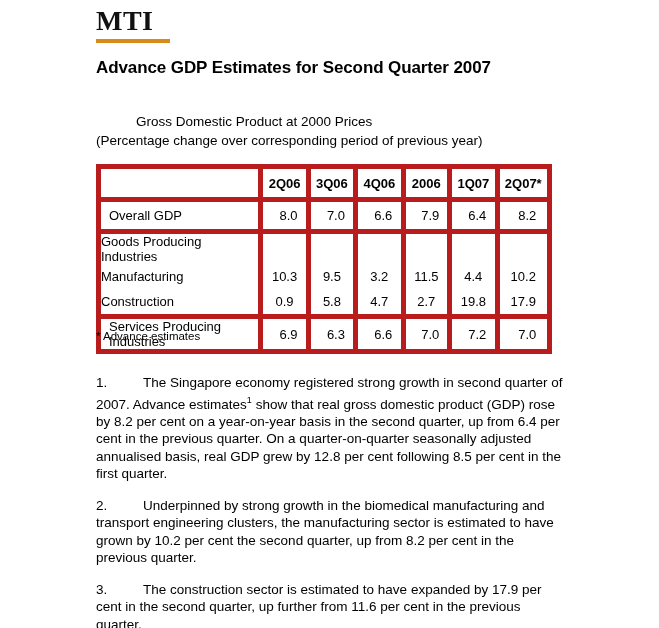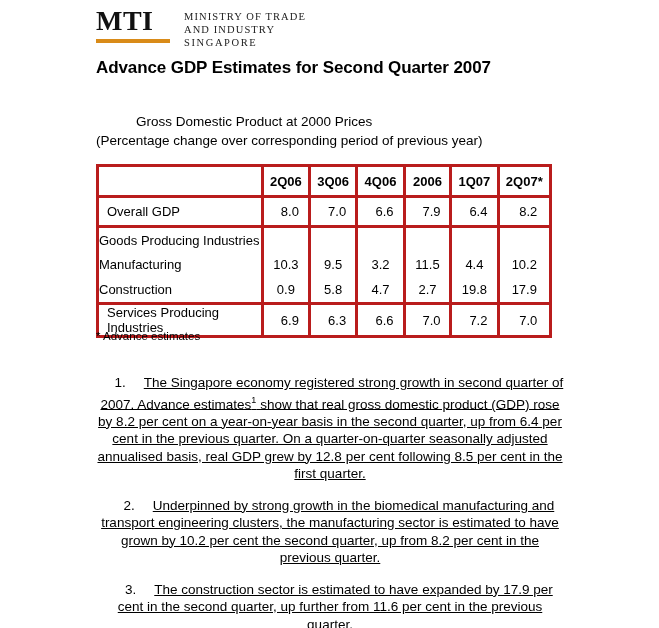--- a/index.html
+++ b/index.html
@@ -90,21 +90,21 @@
     position: absolute;
     left: 96px;
     top: 164px;
   }
   table.gdp {
     border-collapse: collapse;
     font-size: 13px;
     table-layout: fixed;
   }
   table.gdp td, table.gdp th {
-    border: 3px solid #b91c1c;
+    border: 5px solid #b91c1c;
     padding: 0;
     font-weight: normal;
   }
   table.gdp th {
     text-align: center;
     font-weight: bold;
     height: 28px;
     font-size: 13px;
   }
   .col-label { width: 188px; }
@@ -146,46 +146,40 @@
   .body {
     position: absolute;
     left: 96px;
     top: 374px;
     width: 468px;
     font-size: 13.5px;
     line-height: 17.5px;
   }
   .para {
     margin-bottom: 14px;
-    text-align: center;
-    text-decoration: underline;
+    text-align: left;
   }
   .para .num {
     display: inline-block;
     width: 47px;
   }
   sup {
     font-size: 9px;
     vertical-align: super;
   }
 </style>
 </head>
 <body>
 
 <div class="page">
 
   <div class="letterhead">
     <div class="logo-block">
       <div class="logo-mti">MTI</div>
       <div class="logo-rule"></div>
-    </div>
-    <div class="ministry-lines">
-      <div>MINISTRY OF TRADE</div>
-      <div>AND INDUSTRY</div>
-      <div class="sg">SINGAPORE</div>
     </div>
   </div>
 
   <div class="doc-title">Advance GDP Estimates for Second Quarter 2007</div>
 
   <div class="table-heading">Gross Domestic Product at 2000 Prices</div>
   <div class="table-subheading">(Percentage change over corresponding period of previous year)</div>
 
   <div class="table-wrap">
     <table class="gdp">

